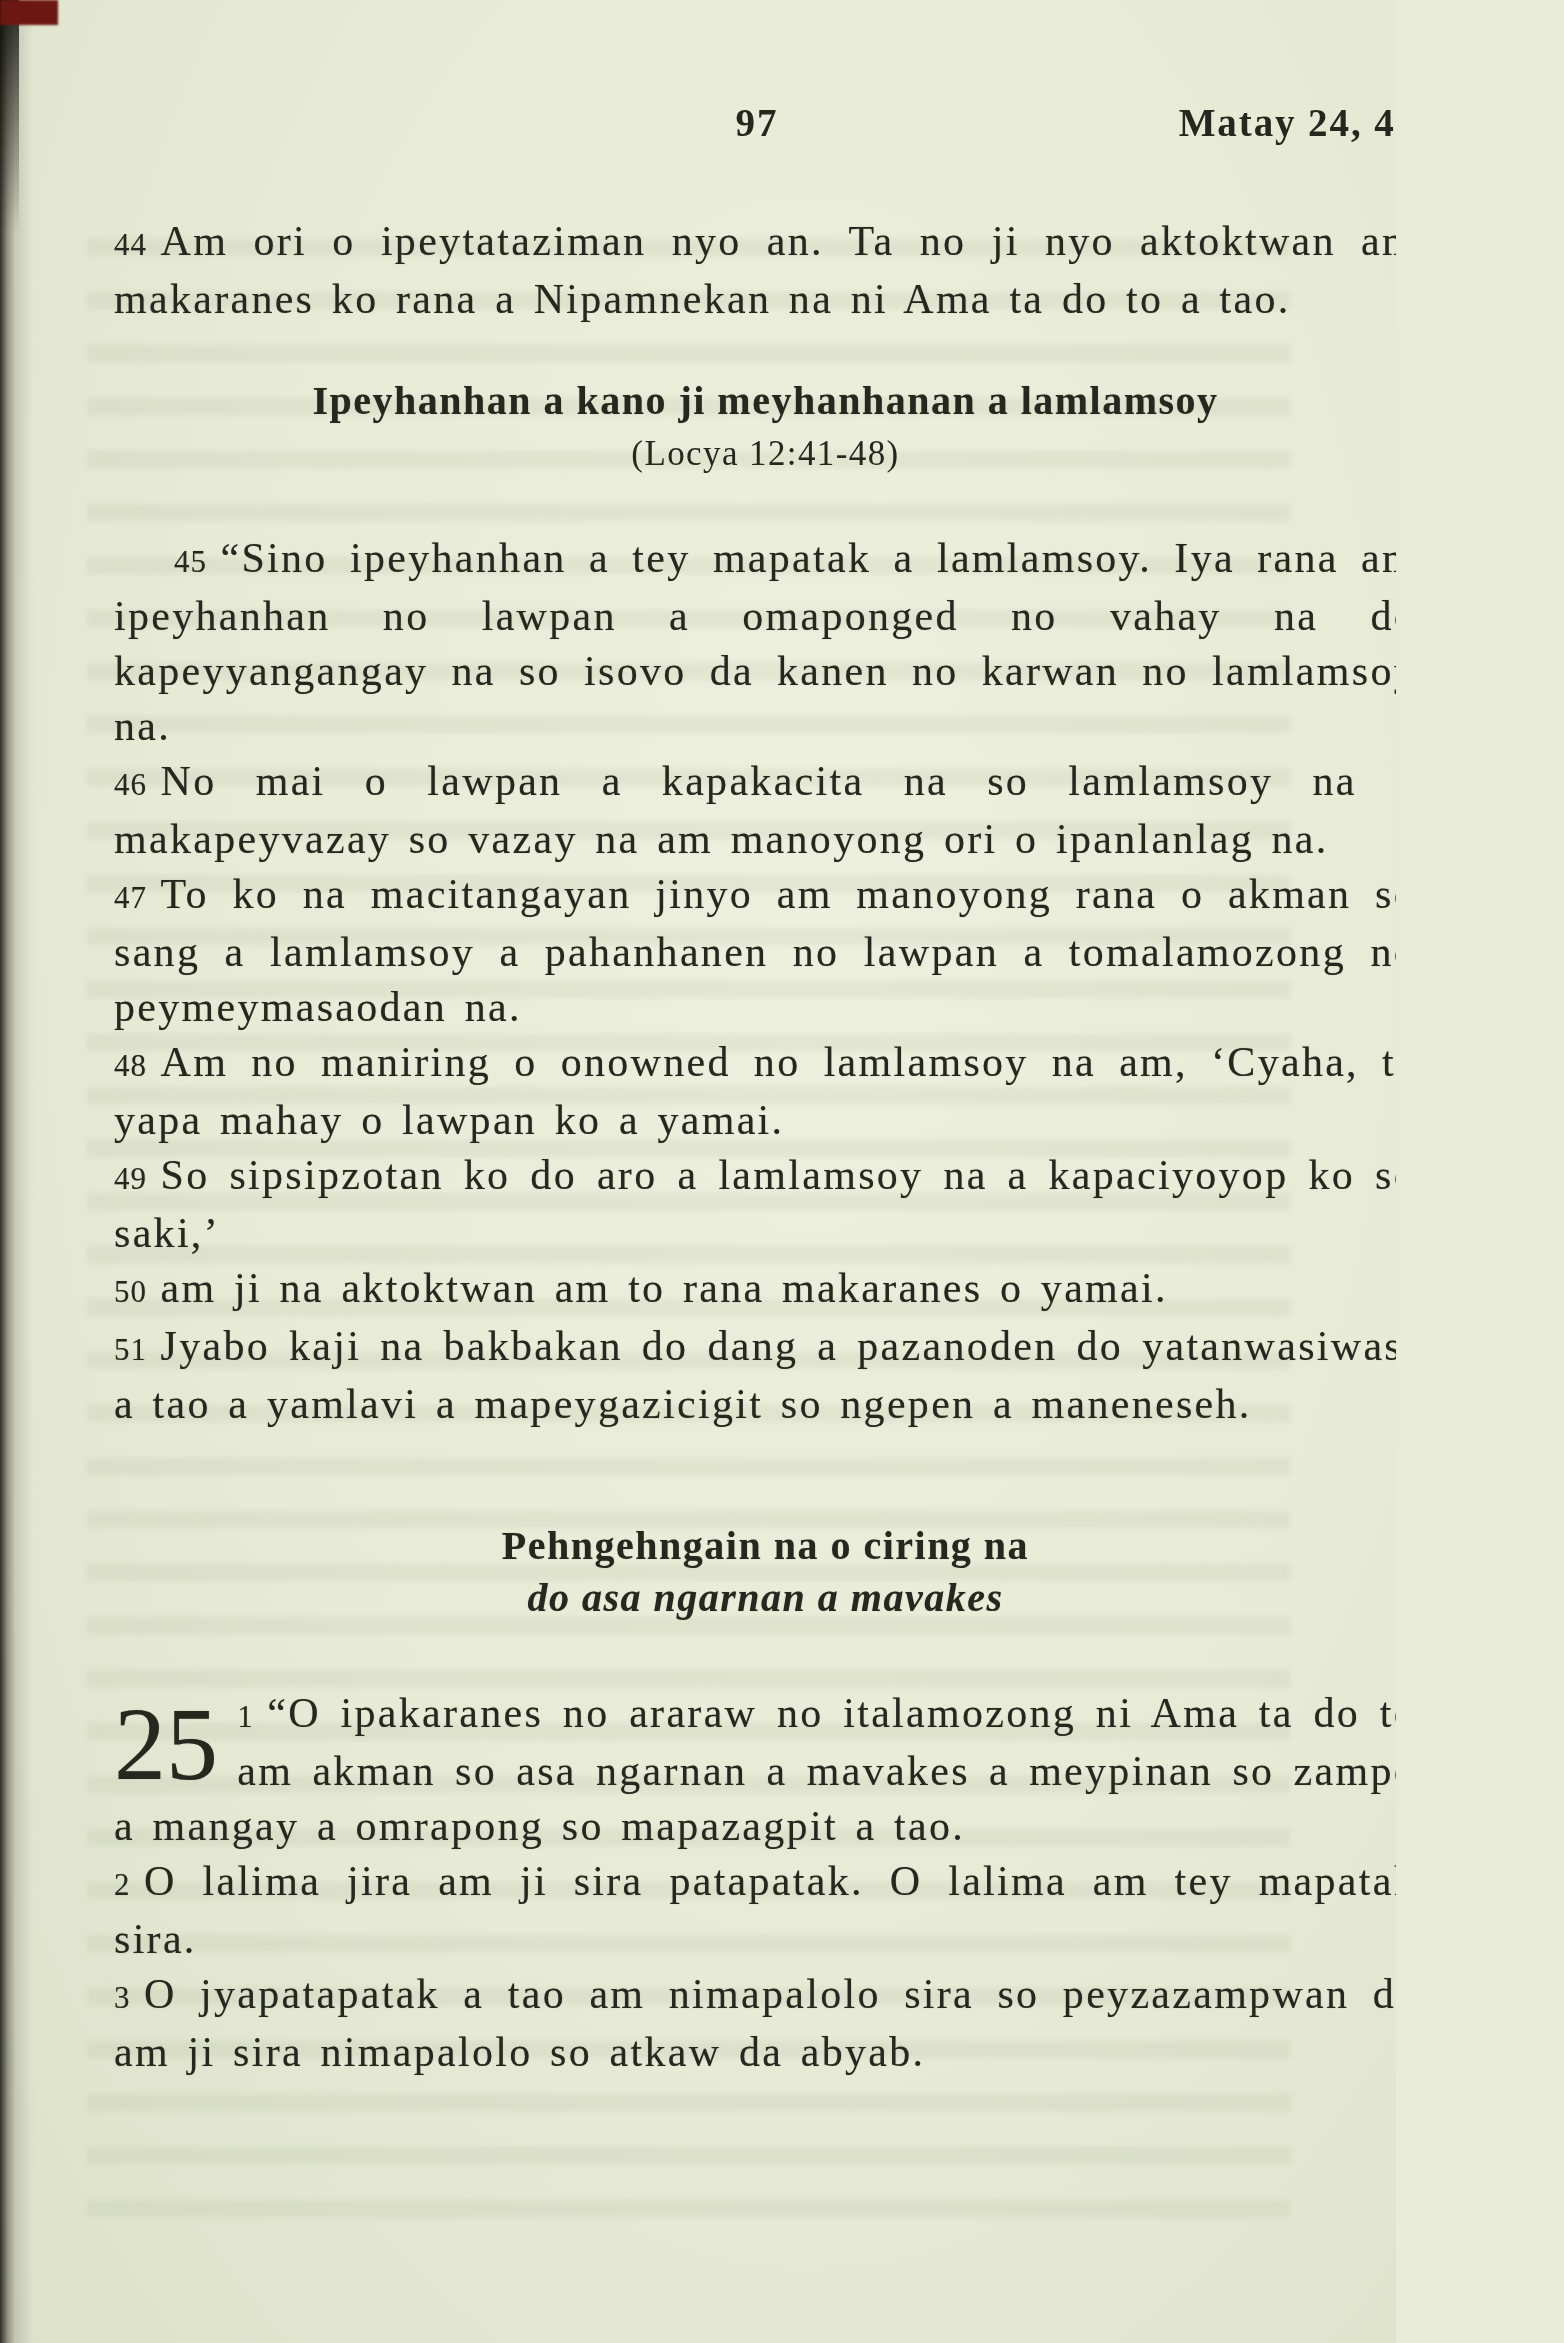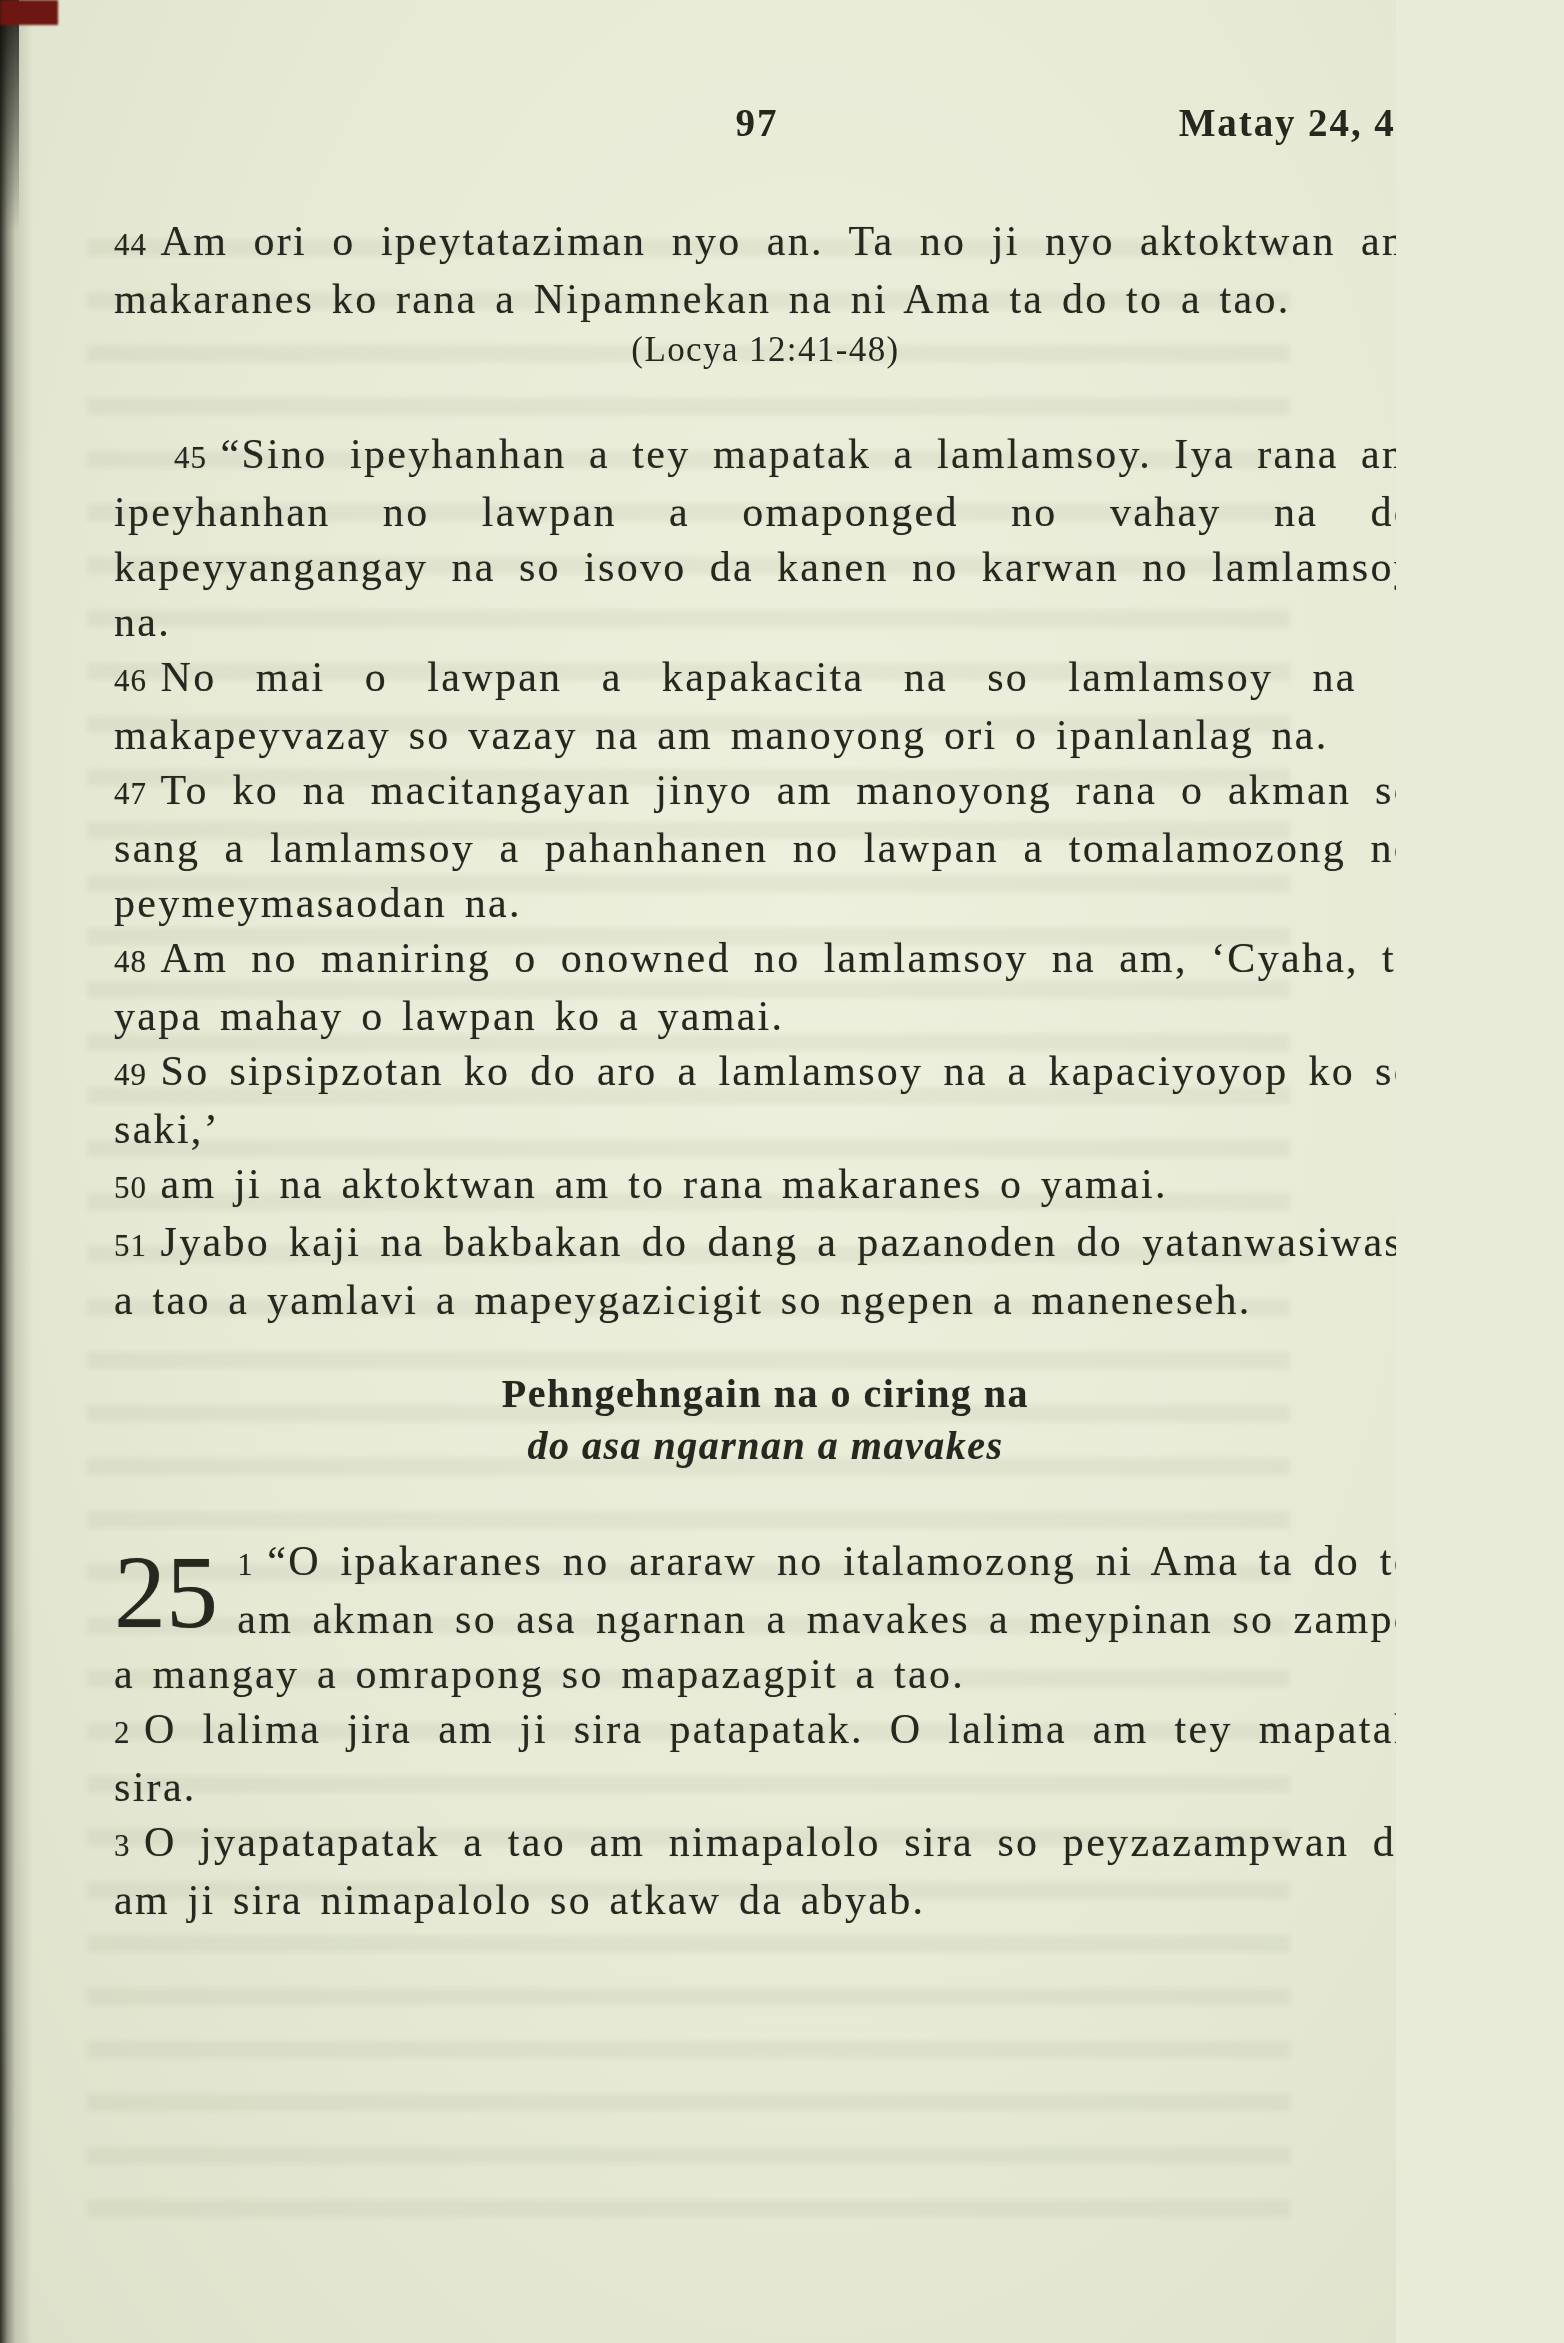--- a/index.html
+++ b/index.html
@@ -84,21 +84,21 @@
     text-shadow: 0 0 1px rgba(40,42,34,0.35);
   }
   .sec-ref {
     font-weight: normal;
     text-align: center;
     font-size: 35px;
     line-height: 46px;
     letter-spacing: 1.4px;
     margin: 0 0 54px 0;
   }
-  .sec-title-2a { margin-top: 40px; margin-bottom: 0; }
+  .sec-title-2a { margin-top: 88px; margin-bottom: 0; }
   .sec-title-2b { margin-top: 0; margin-bottom: 62px; font-style: italic; }
   p.chapter-open { display: flow-root; }
   .drop-cap {
     float: left;
     font-size: 104px;
     line-height: 95px;
     padding: 9.7px 19.3px 0 0;
     letter-spacing: 0;
     text-shadow: 0 0 1px rgba(40,42,34,0.4);
   }
@@ -115,20 +115,21 @@
 
   <div class="content">
 
     <div class="header-row">
       <span class="page-num">97</span>
       <span class="book-ref">Matay 24, 45</span>
     </div>
 
     <p class="verse"><span class="vnum">44</span><span>Am ori o ipeytataziman nyo an. Ta no ji nyo aktoktwan am makaranes ko rana a Nipamnekan na ni Ama ta do to a tao.</span></p>
 
+    <div class="sec-title">Ipeyhanhan a kano ji meyhanhanan a lamlamsoy</div>
     <div class="sec-ref">(Locya 12:41-48)</div>
 
     <p class="verse indent"><span class="vnum">45</span><span>“Sino ipeyhanhan a tey mapatak a lamlamsoy. Iya rana am ipeyhanhan no lawpan a omaponged no vahay na do kapeyyangangay na so isovo da kanen no karwan no lamlamsoy na.</span></p>
 
     <p class="verse"><span class="vnum">46</span><span>No mai o lawpan a kapakacita na so lamlamsoy na a makapeyvazay so vazay na am manoyong ori o ipanlanlag na.</span></p>
 
     <p class="verse"><span class="vnum">47</span><span>To ko na macitangayan jinyo am manoyong rana o akman so sang a lamlamsoy a pahanhanen no lawpan a tomalamozong no peymeymasaodan na.</span></p>
 
     <p class="verse"><span class="vnum">48</span><span>Am no maniring o onowned no lamlamsoy na am, ‘Cyaha, ta yapa mahay o lawpan ko a yamai.</span></p>
 

